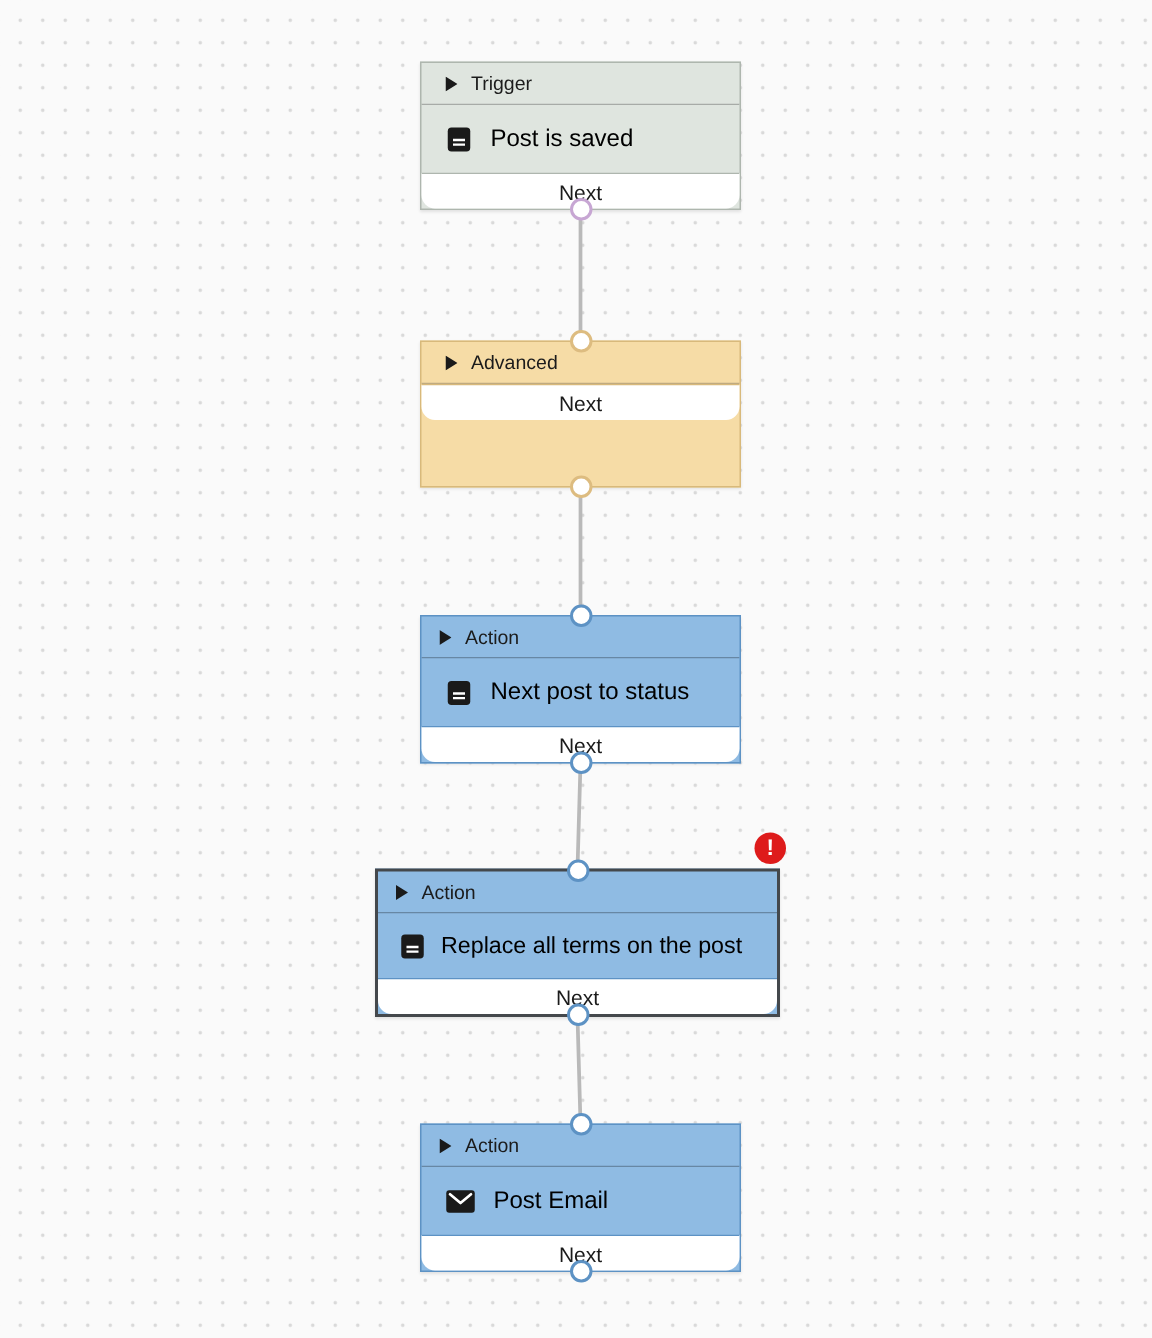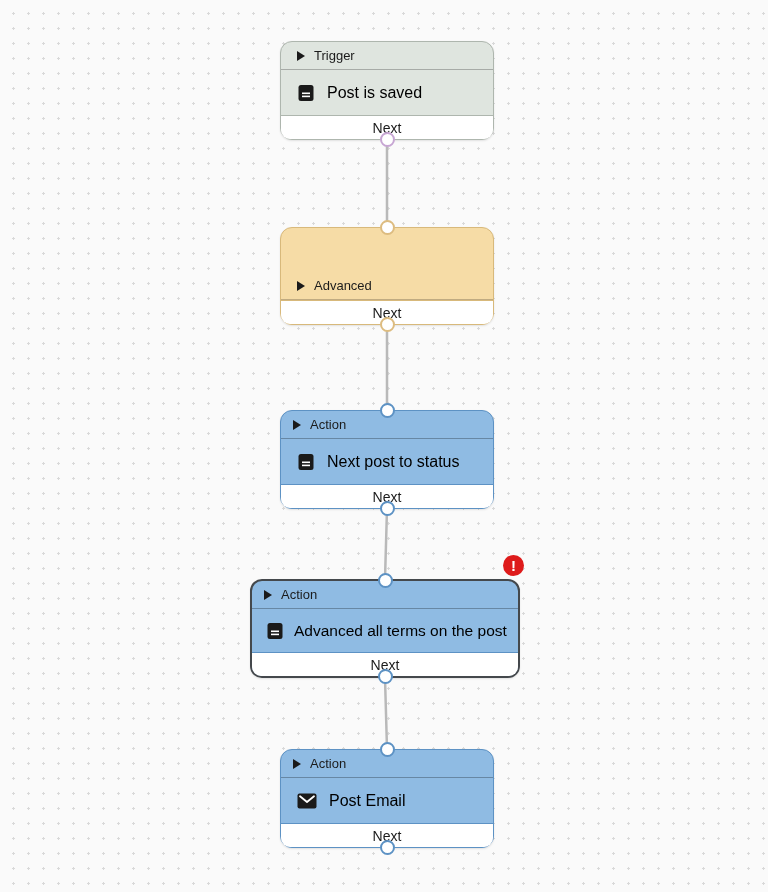--- a/index.html
+++ b/index.html
@@ -6,21 +6,21 @@
   body{font-family:"Liberation Sans","DejaVu Sans",sans-serif;}
   .canvas{
     position:relative;width:768px;height:892px;overflow:hidden;
     background-color:#fafafa;
     background-image:radial-gradient(circle,#d9d9d9 1.1px,transparent 1.4px);
     background-size:15px 15px;background-position:6px 6px;
   }
   .edges{position:absolute;left:0;top:0;width:768px;height:892px;z-index:1;}
   .node{
     position:absolute;z-index:2;display:flex;flex-direction:column;
-    border-radius:12px;box-sizing:border-box;
+    border-radius:0;box-sizing:border-box;
     box-shadow:0 1px 2px rgba(0,0,0,0.10);
   }
   .node-header{
     height:27px;flex:0 0 27px;display:flex;align-items:center;gap:9px;
     padding:0 16px;font-size:13px;color:#1b1b1b;
     border-top-left-radius:9px;border-top-right-radius:9px;
   }
   .node-body{
     flex:1;display:flex;align-items:center;gap:12px;
     padding:0 10px 0 16px;
@@ -28,21 +28,21 @@
   }
   .node-footer{
     position:relative;flex:0 0 23px;height:23px;background:#ffffff;
     display:flex;align-items:center;justify-content:center;
     font-size:14px;color:#1b1b1b;
     border-bottom-left-radius:9px;border-bottom-right-radius:9px;
   }
   .node.trigger{background:#dfe5df;border:1px solid #aeb6ae;}
   .node.trigger .node-header{border-bottom:1px solid rgba(0,0,0,0.25);}
   .node.trigger .node-footer{border-top:1px solid #aeb6ae;}
-  .node.advanced{background:#f6dca6;border:1px solid #d8b97b;justify-content:flex-end;}
+  .node.advanced{background:#f6dca6;border:1px solid #d8b97b;}
   .node.advanced .node-header{border-bottom:1px solid rgba(0,0,0,0.22);}
   .node.advanced .node-footer{border-top:1px solid #d8b97b;}
   .node.action{background:#8fbbe3;border:1px solid #5d92c4;}
   .node.action .node-header{border-bottom:1px solid rgba(0,0,0,0.28);padding-left:12px;}
   .node.action .node-footer{border-top:1px solid #5d92c4;}
   .node.selected{border:2px solid #44484c;}
   .port{
     position:absolute;width:11px;height:11px;background:#ffffff;
     border-radius:50%;z-index:3;box-sizing:content-box;
   }
@@ -158,21 +158,21 @@
       <span>Action</span>
     </div>
     <div class="node-body">
       <span class="body-icon">
         <svg width="18" height="18" viewBox="0 0 18 18">
             <rect x="1.5" y="1" width="15" height="16" rx="2.5" fill="#1a1a1a"></rect>
             <line x1="5" y1="9.3" x2="13" y2="9.3" stroke="#fff" stroke-width="1.6"></line>
             <line x1="5" y1="12.4" x2="13" y2="12.4" stroke="#fff" stroke-width="1.6"></line>
           </svg>
       </span>
-      <span>Advanced all terms on the post</span>
+      <span>Replace all terms on the post</span>
     </div>
     <div class="node-footer">
       <span>Next</span>
     </div>
     <span class="port top p-action"></span>
     <span class="port bottom p-action"></span>
   </div>
 
   <div class="node action" id="node-4">
     <div class="node-header">

